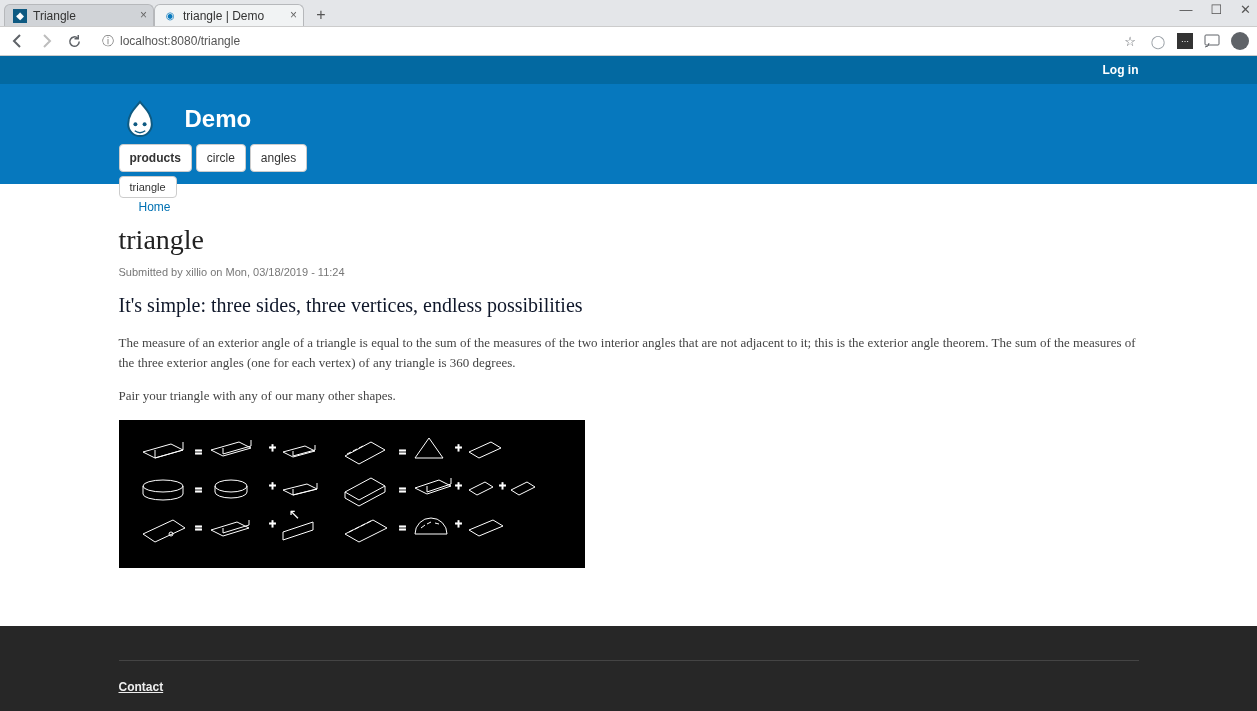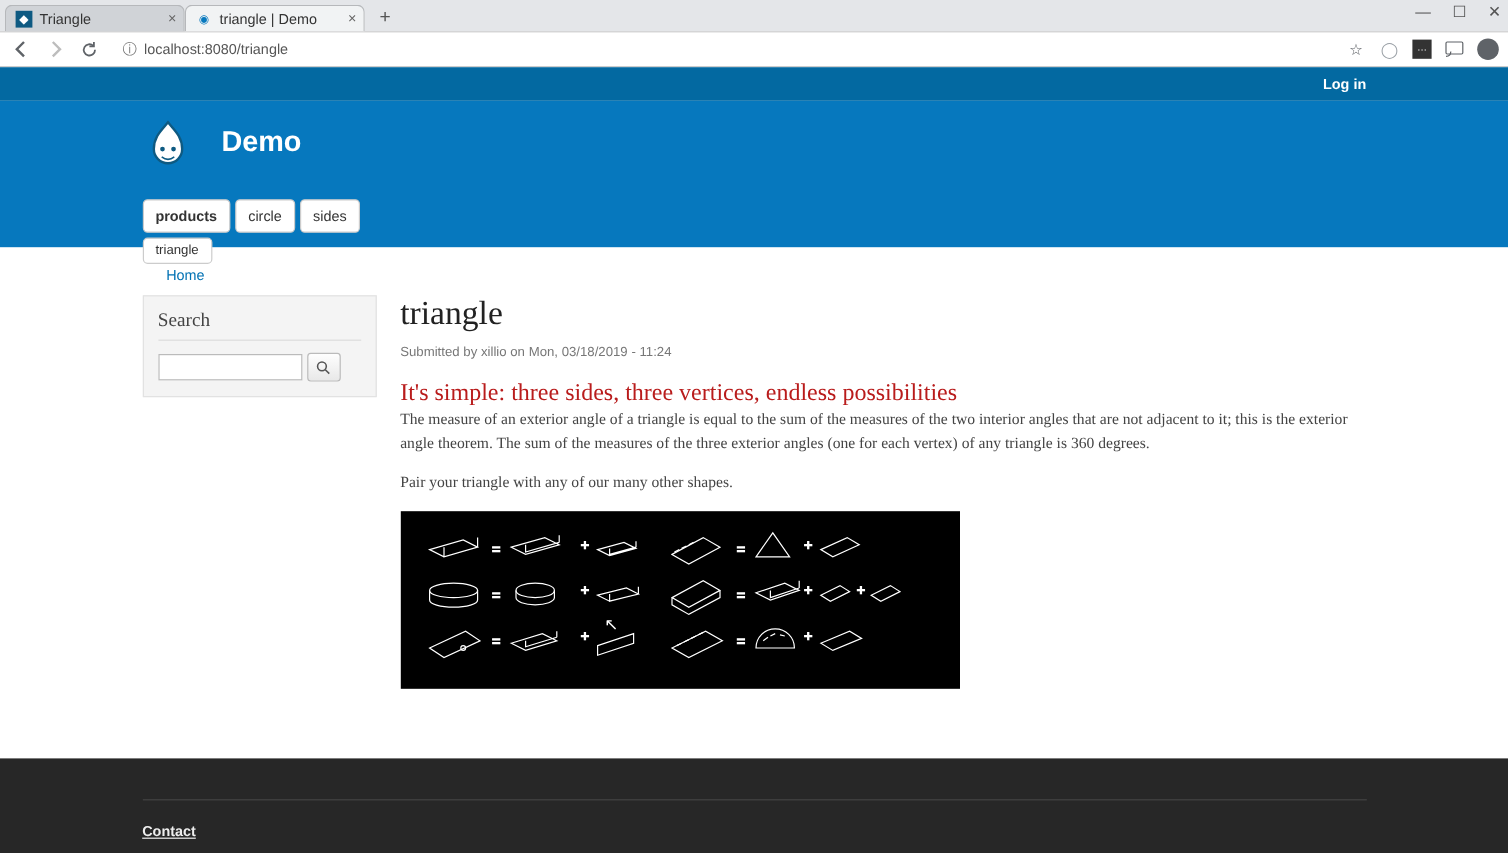--- a/index.html
+++ b/index.html
@@ -26,40 +26,40 @@
   
   .page { background: #fff; }
   .topbar { background: #0369a1; height: 28px; }
   .topbar .inner { max-width: 1040px; margin: 0 auto; display: flex; justify-content: flex-end; align-items: center; height: 100%; padding-right: 10px; }
   .topbar a { color: #fff; font-size: 12px; font-weight: bold; text-decoration: none; }
   .banner { background: #0678be; padding: 14px 0 0 0; }
   .banner .inner { max-width: 1040px; margin: 0 auto; padding: 0 10px 12px 10px; }
   .brand { display: flex; align-items: center; gap: 24px; }
   .logo { width: 42px; height: 42px; }
   .site-name { color: #fff; font-size: 24px; font-weight: bold; }
-  .menu { margin-top: 26px; text-align: center; }
+  .menu { margin-top: 4px; text-align: center; }
   .menu ul { list-style: none; display: flex; gap: 4px; }
   .menu li { position: relative; }
   .menu a { display: inline-block; background: #fff; color: #333; font-size: 12px; padding: 6px 10px; border-radius: 4px; text-decoration: none; border: 1px solid #ccc; }
   .menu a.active { font-weight: bold; }
   .submenu { position: absolute; left: 0; top: 100%; margin-top: 4px; }
   .submenu a { font-size: 11px; padding: 4px 10px; }
   .content-wrap { max-width: 1040px; margin: 0 auto; padding: 10px; }
   .breadcrumb { font-size: 12px; margin: 6px 0 10px 0; }
   .breadcrumb a { color: #0071b3; text-decoration: none; margin-left: 20px; }
   .columns { display: flex; gap: 20px; align-items: flex-start; }
   .sidebar { width: 195px; background: #f4f4f4; border: 1px solid #e2e2e2; padding: 12px; }
   .sidebar h2 { font-family: Georgia, 'Times New Roman', serif; font-weight: normal; font-size: 16px; color: #444; border-bottom: 1px solid #ddd; padding-bottom: 6px; margin-bottom: 10px; }
   .search-row { display: flex; gap: 4px; align-items: center; }
   .search-row input { width: 120px; height: 22px; border: 1px solid #bbb; padding: 0 4px; font-size: 12px; background:#fff; }
   .search-row button { width: 28px; height: 24px; border: 1px solid #bbb; background: linear-gradient(#fefefe,#e8e8e8); border-radius: 3px; cursor: pointer; display:flex; align-items:center; justify-content:center; }
   .main { flex: 1; }
   h1.page-title { font-family: Georgia, 'Times New Roman', serif; font-weight: normal; font-size: 28px; color: #222; margin-bottom: 10px; }
   .submitted { font-size: 11px; color: #777; margin-bottom: 16px; }
-  h2.subtitle { font-family: Georgia, 'Times New Roman', serif; font-weight: normal; font-size: 20px; color: #b91c1c; margin-bottom: 0; }
+  h2.subtitle { font-family: Georgia, 'Times New Roman', serif; font-weight: normal; font-size: 20px; color: #0f172a; margin-bottom: 16px; }
   .body-text { font-family: Liberation Serif, serif; font-size: 13px; color: #444; line-height: 1.5; margin-bottom: 14px; }
   .figure { width: 466px; height: 148px; background: #000; margin-bottom: 18px; position: relative; }
   .figure svg { width: 100%; height: 100%; }
   .cursor { position:absolute; left:170px; top:86px; color:#fff; font-size:14px; pointer-events:none; }
   .field-label { font-size: 11px; color: #666; margin-bottom: 2px; }
   .field-value a { font-size: 13px; color: #0071b3; text-decoration: underline; }
   .footer { background: #272727; color: #ddd; margin-top: 30px; }
   .footer .inner { max-width: 1040px; margin: 0 auto; padding: 34px 10px 6px 10px; }
   .footer hr { border: none; border-top: 1px solid #444; margin-bottom: 18px; }
   .footer .contact { font-size: 12px; font-weight: bold; margin-bottom: 14px; display: inline-block; color: #eee; }
@@ -144,44 +144,32 @@
       </div>
       <nav class="menu">
         <ul>
           <li>
             <a href="#" class="active">products</a>
             <div class="submenu">
               <a href="#">triangle</a>
             </div>
           </li>
           <li><a href="#">circle</a></li>
-          <li><a href="#">sides</a></li>
+          <li><a href="#">angles</a></li>
         </ul>
       </nav>
     </div>
   </div>
 
   <div class="content-wrap">
     <div class="breadcrumb">
       <a href="#">Home</a>
     </div>
 
     <div class="columns">
-      <aside class="sidebar">
-        <h2>Search</h2>
-        <div class="search-row">
-          <input type="text" value="" style="">
-          <button>
-            <svg width="13" height="13" viewBox="0 0 16 16">
-                <circle cx="6.5" cy="6.5" r="4.5" stroke="#555" stroke-width="1.6" fill="none"></circle>
-                <line x1="10" y1="10" x2="14" y2="14" stroke="#555" stroke-width="1.6"></line>
-              </svg>
-          </button>
-        </div>
-      </aside>
 
       <main class="main">
         <h1 class="page-title">triangle</h1>
         <div class="submitted">
           <span>Submitted by </span><span>xillio</span><span> on </span><span>Mon, 03/18/2019 - 11:24</span>
         </div>
         <h2 class="subtitle">It's simple: three sides, three vertices, endless possibilities</h2>
         <p class="body-text">The measure of an exterior angle of a triangle is equal to the sum of the measures of the two interior angles that are not adjacent to it; this is the exterior angle theorem. The sum of the measures of the three exterior angles (one for each vertex) of any triangle is 360 degrees.</p>
         <p class="body-text">Pair your triangle with any of our many other shapes.</p>
 

